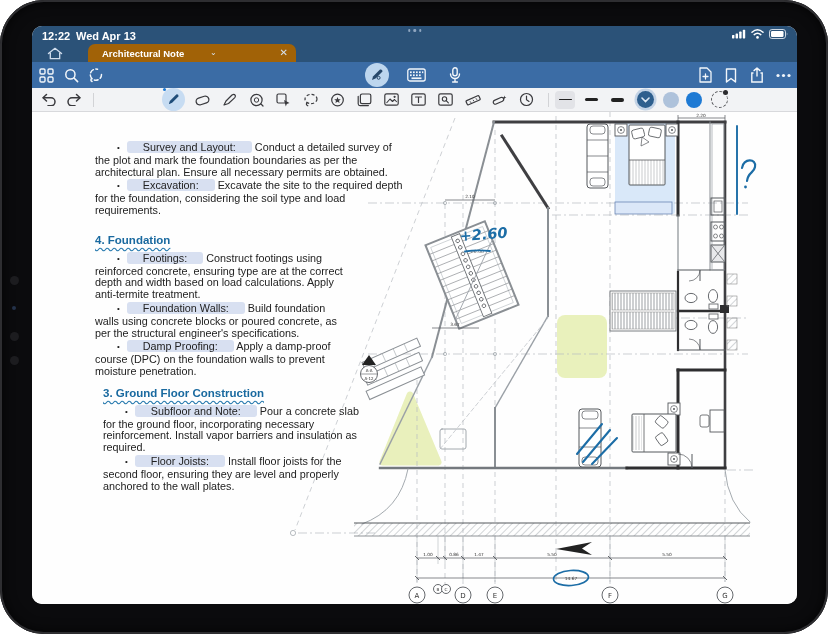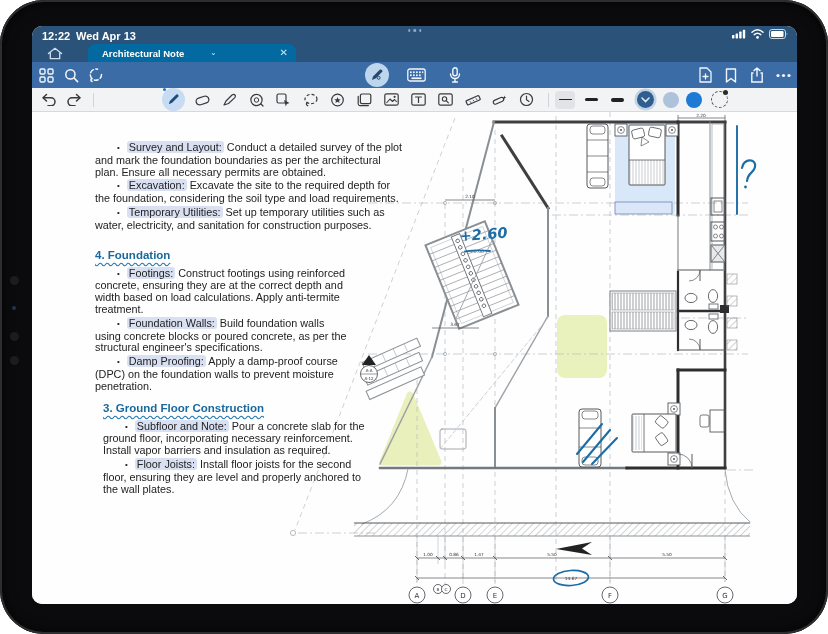--- a/index.html
+++ b/index.html
@@ -14,21 +14,21 @@
   
   .statusbar{position:absolute;left:0;top:0;width:100%;height:18px;background:#2b5278;color:#fff;}
   .statusbar .time{position:absolute;left:10px;top:4px;font-size:11px;font-weight:bold;}
   .statusbar .date{position:absolute;left:44px;top:4px;font-size:11px;font-weight:bold;}
   .mt-dots{position:absolute;left:50%;top:3px;transform:translateX(-50%);display:flex;gap:3px;}
   .mt-dots i{width:2.5px;height:2.5px;border-radius:50%;background:#8fa6c0;}
   .sb-right{position:absolute;right:8px;top:3px;display:flex;gap:5px;align-items:center;}
   
   .tabbar{position:absolute;left:0;top:18px;width:100%;height:18px;background:#2b5278;}
   .home-btn{position:absolute;left:12px;top:2px;width:22px;height:15px;color:#cfdcec;}
-  .tab{position:absolute;left:56px;top:0;width:208px;height:18px;background:#0369a1;
+  .tab{position:absolute;left:56px;top:0;width:208px;height:18px;background:#a16207;
        border-radius:7px 7px 0 0;color:#fff;}
   .tab .title{position:absolute;left:14px;top:4px;font-size:9.5px;font-weight:bold;}
   .tab .chev{position:absolute;left:122px;top:4px;font-size:8px;color:#d6e2f0;}
   .tab .close{position:absolute;right:8px;top:3px;font-size:10px;color:#d6e2f0;}
   
   .toolbar{position:absolute;left:0;top:36px;width:100%;height:26px;background:#3b6ca5;color:#f2f6fa;}
   .tb-left{position:absolute;left:4px;top:0;height:26px;display:flex;gap:5px;align-items:center;}
   .tb-center{position:absolute;left:50%;top:0;transform:translateX(-50%);height:26px;display:flex;gap:18px;align-items:center;}
   .tb-right{position:absolute;right:4px;top:0;height:26px;display:flex;gap:6px;align-items:center;}
   .tbtn{width:20px;height:20px;display:flex;align-items:center;justify-content:center;}
@@ -49,21 +49,21 @@
   .cw{width:17px;height:17px;border-radius:50%;border:1.4px dashed #55565a;flex:none;position:relative;}
   .cw i{position:absolute;right:-1px;top:-2px;width:5px;height:5px;border-radius:50%;background:#2b2b2e;}
   
   .canvas{position:absolute;left:0;top:86px;width:765px;height:492px;background:#fefefe;overflow:hidden;}
   .plan-svg{position:absolute;left:0;top:0;}
   .notes{position:absolute;left:63px;top:30px;width:310px;color:#222;}
   .nh{font-size:11.5px;color:#19699f;margin:0 0 7px 0;text-decoration:underline;
       text-decoration-style:wavy;text-decoration-color:#2478ad;text-underline-offset:3px;}
   .notes p{font-size:10.8px;line-height:11.8px;margin:0 0 2px 0;text-indent:22px;}
   .notes p::before{content:"•";font-size:8px;margin-right:7px;position:relative;top:-1px;}
-  .hl{background:#d8e0f1;border-radius:3px;padding:0 2px;}
+  .hl{background:#d8e0f1;border-radius:3px;padding:0 16px;}
   .sec2{margin-top:17px;width:256px;}
   .sec3{margin-top:9px;width:268px;margin-left:8px;}
   .sec1{width:310px;}
   svg text{font-family:"DejaVu Sans",sans-serif;}
 </style>
 </head>
 <body>
 
 <div class="device">
   <span class="cam-dot" style="left:10px;top:276px;width:9px;height:9px;"></span>
@@ -614,25 +614,24 @@
             <line x1="560" y1="352" x2="585" y2="326"></line>
           </g>
           <ellipse cx="539" cy="466" rx="17.5" ry="7.5" stroke-width="1.7" transform="rotate(-4 539 466)"></ellipse>
         </g>
       </svg>
 
       <div class="notes">
         <div class="sec1">
           <p><span class="hl">Survey and Layout:</span><span> Conduct a detailed survey of the plot and mark the foundation boundaries as per the architectural plan. Ensure all necessary permits are obtained.</span></p>
           <p><span class="hl">Excavation:</span><span> Excavate the site to the required depth for the foundation, considering the soil type and load requirements.</span></p>
-          <p><span class="hl">Temporary Utilities:</span><span> Set up temporary utilities such as water, electricity, and sanitation for construction purposes.</span></p>
         </div>
         <div class="sec2">
           <h3 class="nh">4. Foundation</h3>
-          <p><span class="hl">Footings:</span><span> Construct footings using reinforced concrete, ensuring they are at the correct depth and width based on load calculations. Apply anti-termite treatment.</span></p>
+          <p><span class="hl">Footings:</span><span> Construct footings using reinforced concrete, ensuring type are at the correct depth and width based on load calculations. Apply anti-termite treatment.</span></p>
           <p><span class="hl">Foundation Walls:</span><span> Build foundation walls using concrete blocks or poured concrete, as per the structural engineer's specifications.</span></p>
           <p><span class="hl">Damp Proofing:</span><span> Apply a damp-proof course (DPC) on the foundation walls to prevent moisture penetration.</span></p>
         </div>
         <div class="sec3">
           <h3 class="nh">3. Ground Floor Construction</h3>
           <p><span class="hl">Subfloor and Note:</span><span> Pour a concrete slab for the ground floor, incorporating necessary reinforcement. Install vapor barriers and insulation as required.</span></p>
           <p><span class="hl">Floor Joists:</span><span> Install floor joists for the second floor, ensuring they are level and properly anchored to the wall plates.</span></p>
         </div>
       </div>
 

